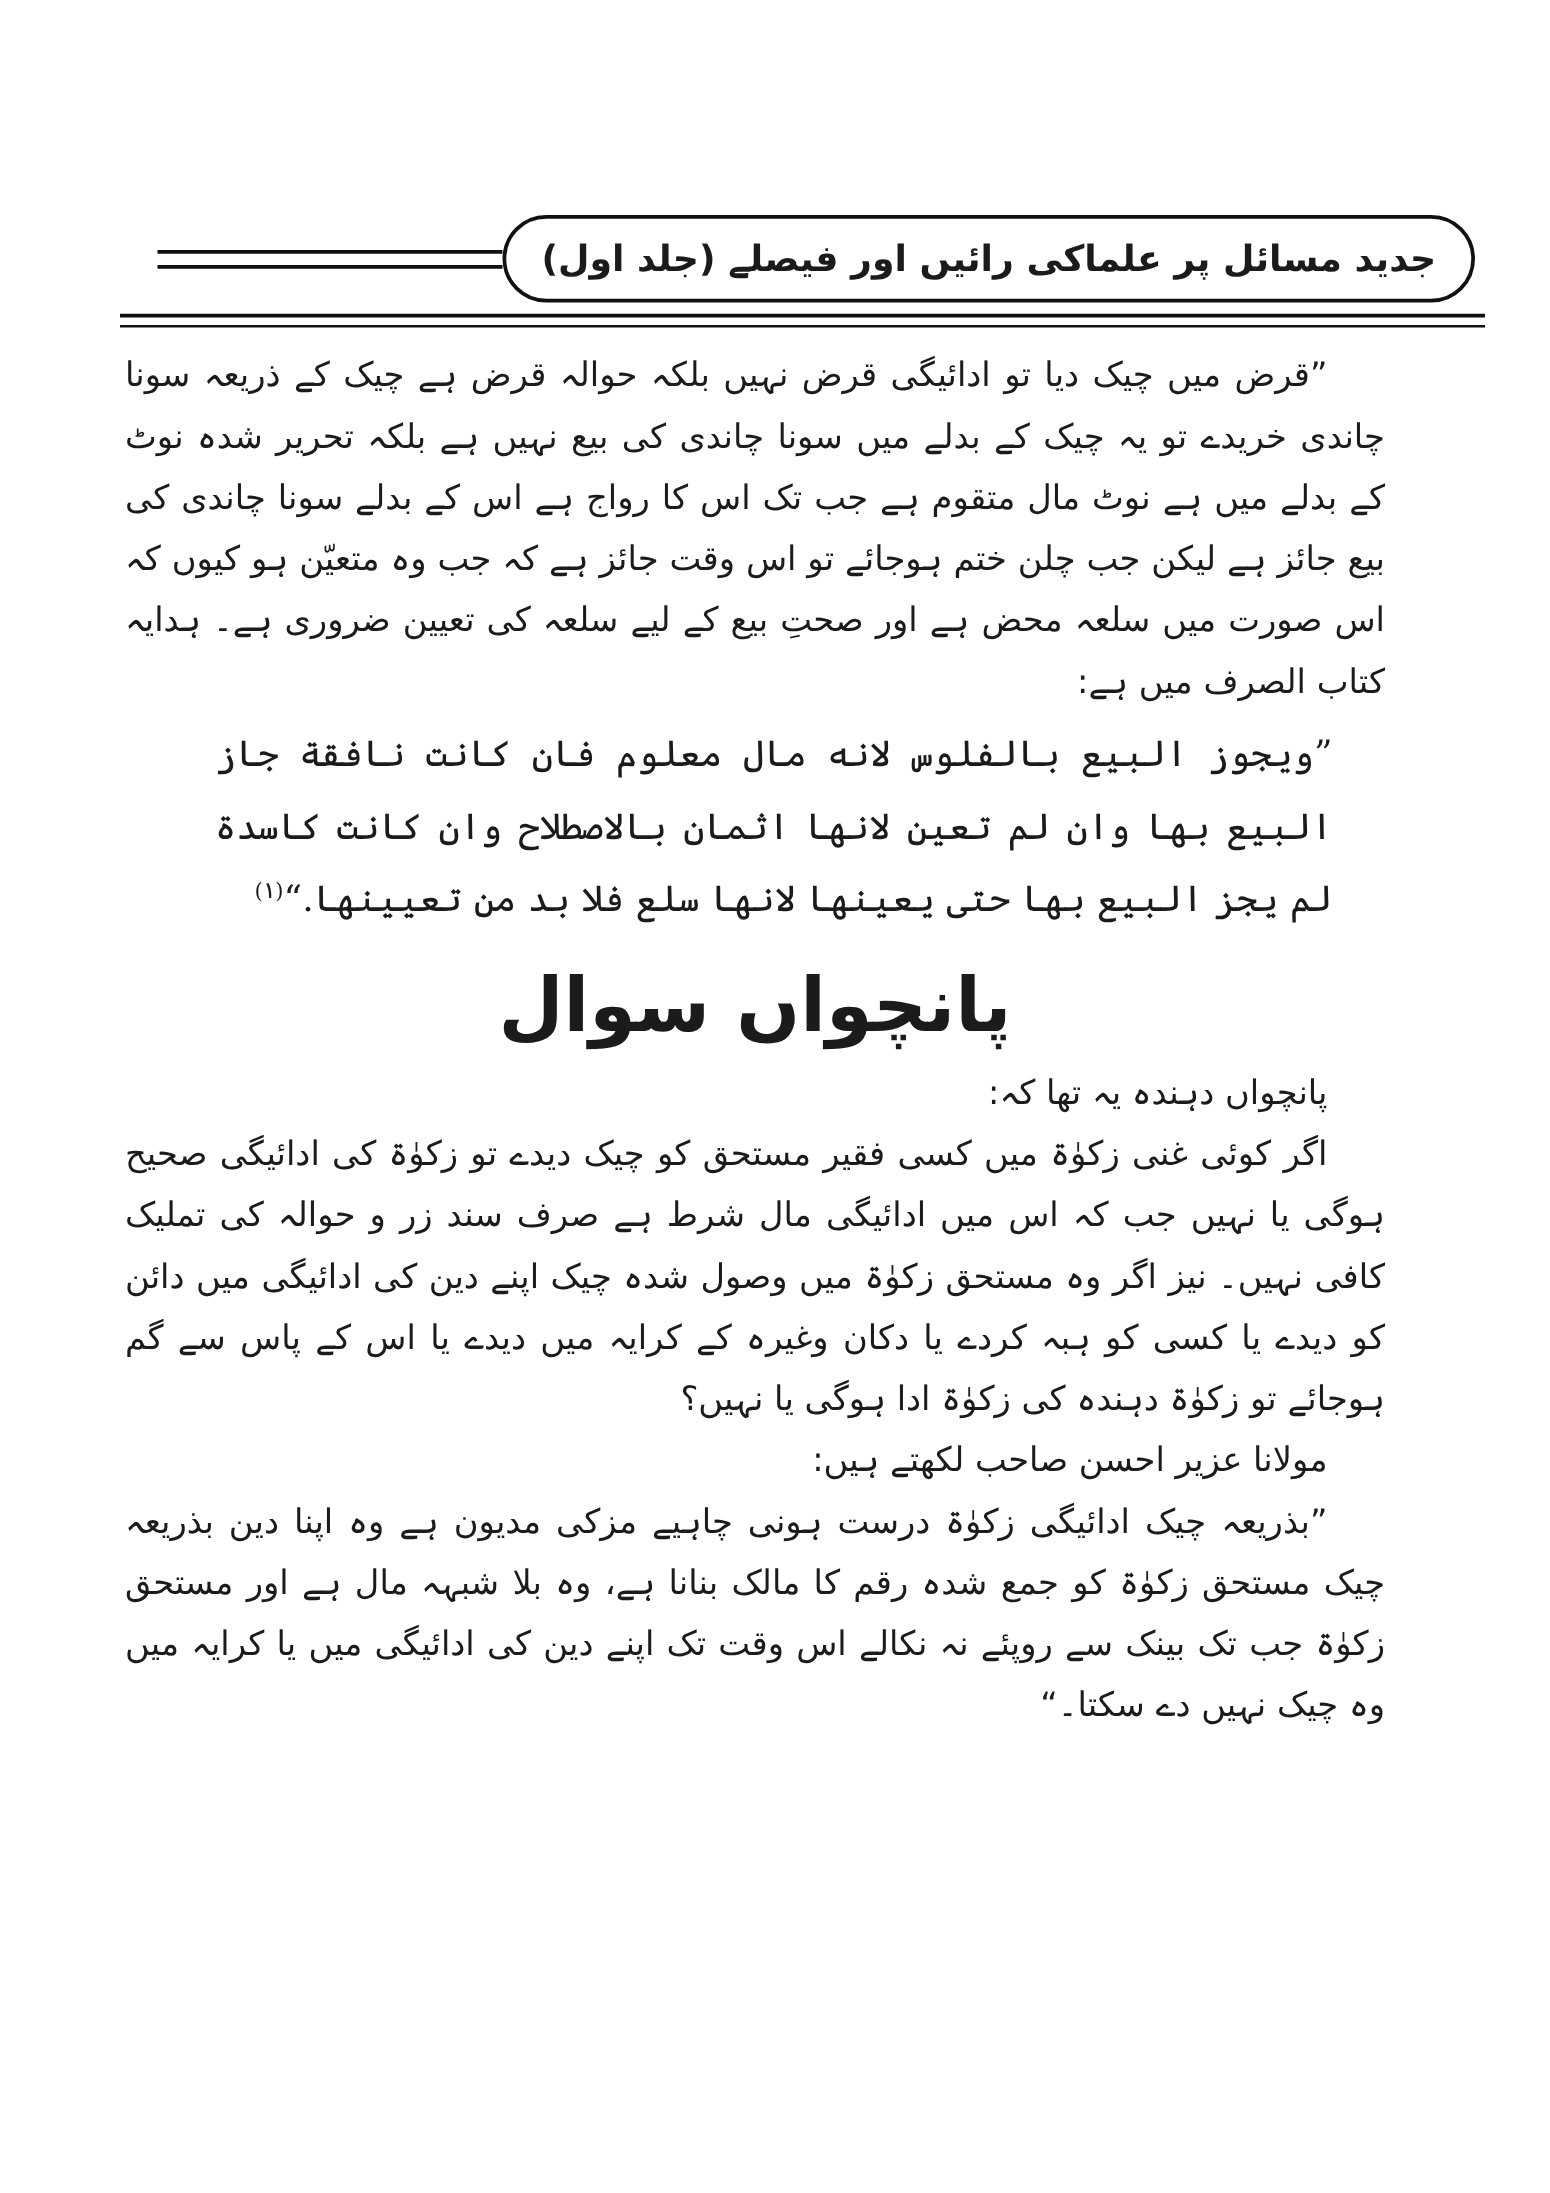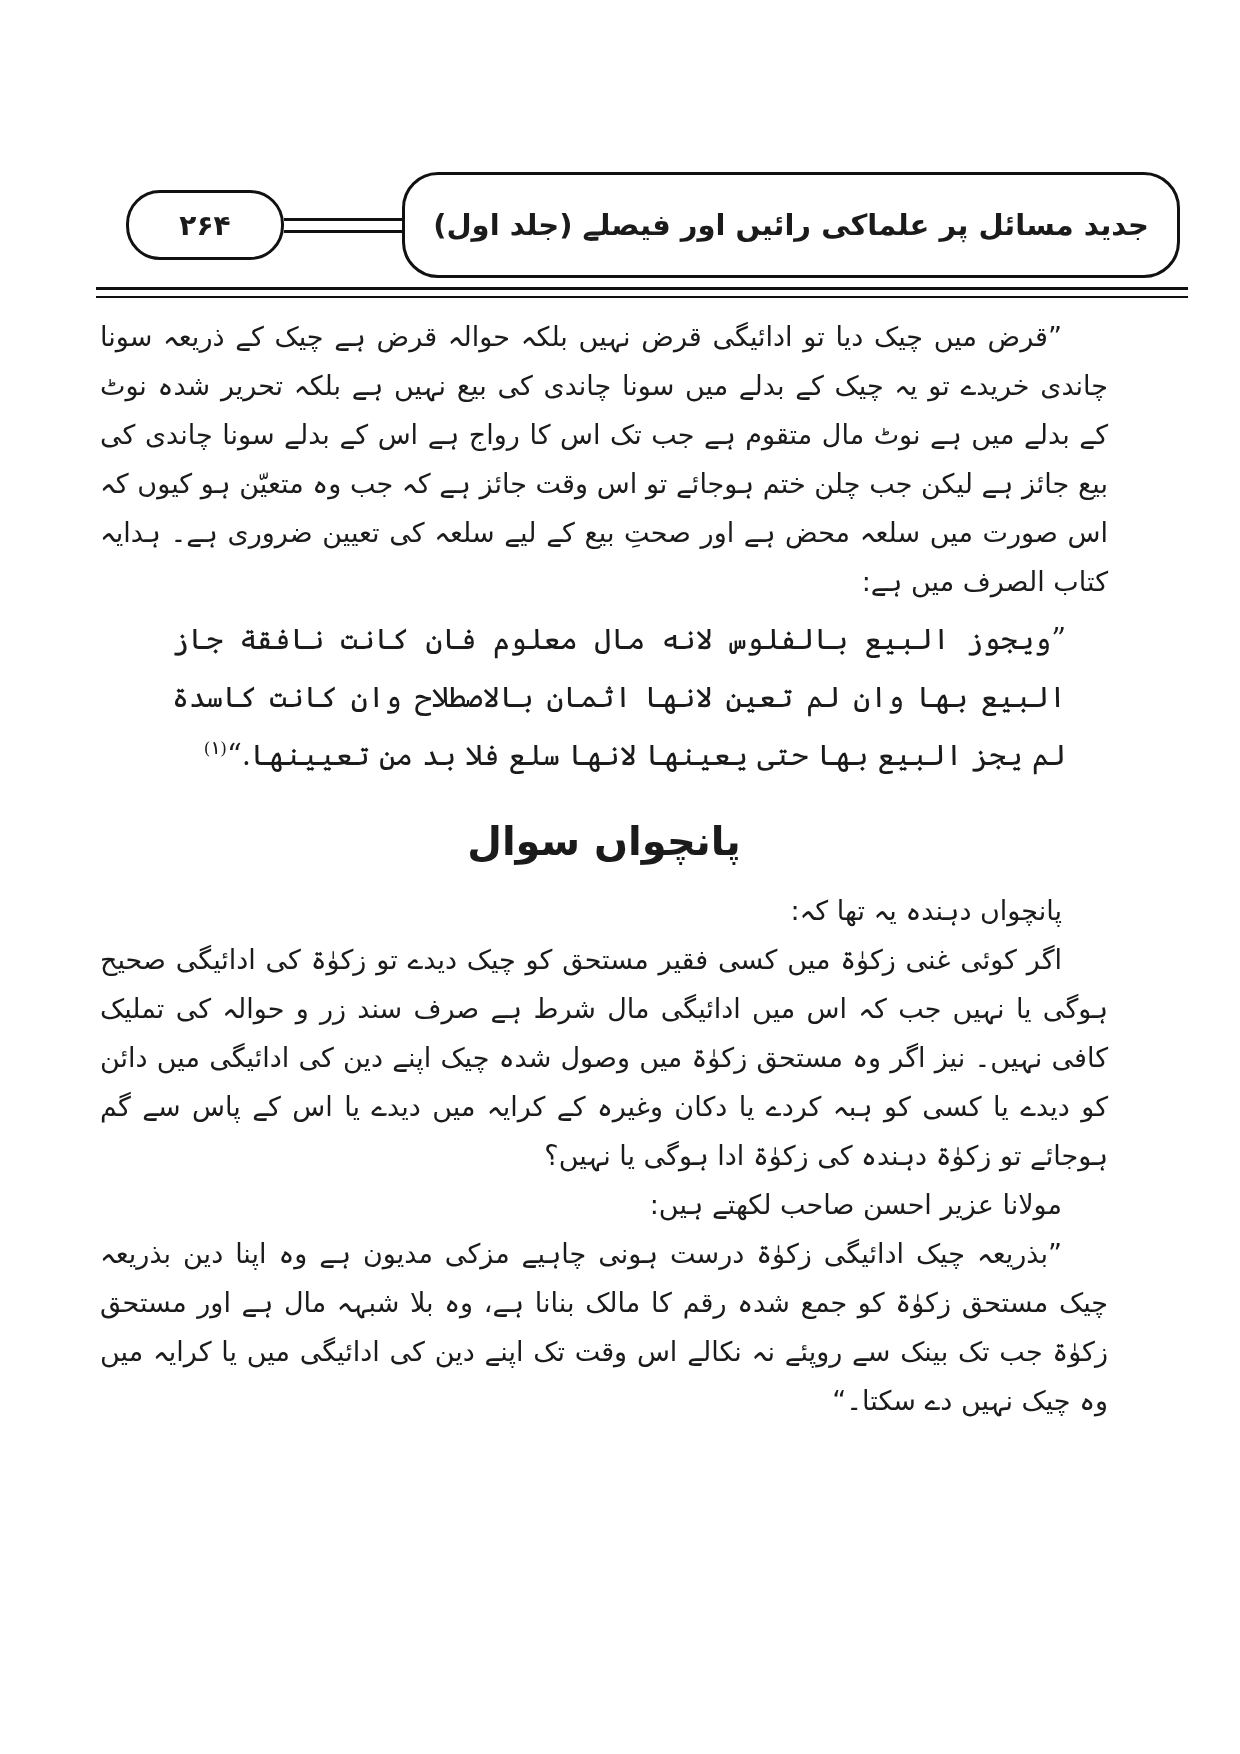--- a/index.html
+++ b/index.html
@@ -16,21 +16,21 @@
   
   .header-row {
     display:flex; align-items:center;
     padding:172px 60px 0 126px;
   }
   .cartouche {
     flex:0 0 auto;
     border:3px solid #111;
     border-radius:36px;
     height:64px;
-    padding:18px 28px;
+    padding:0 28px;
     display:flex; align-items:center; justify-content:center;
     font-size:29px; font-weight:bold; white-space:nowrap;
   }
   .connector {
     flex:1 1 auto;
     height:9px;
     border-top:3px solid #111;
     border-bottom:3px solid #111;
   }
   .page-pill {
@@ -65,38 +65,35 @@
   .arabic {
     font-family:"DejaVu Serif","Liberation Serif",serif;
     font-size:29px;
     line-height:58px;
     padding:4px 42px 4px 72px;
   }
   sup.fn-ref { font-size:17px; line-height:0; }
   .heading {
     text-align:center;
     font-weight:bold;
-    font-size:40px;
+    font-size:60px;
     line-height:86px;
     margin:10px 0 2px;
   }
 </style>
 </head>
 <body>
 
 <div class="page">
 
   <div class="header-row">
     <div class="cartouche">
       <span>جدید مسائل پر علماکی رائیں اور فیصلے (جلد اول)</span>
     </div>
     <div class="connector"></div>
-    <div class="page-pill">
-      <span>۲۶۴</span>
-    </div>
   </div>
   <div class="full-rule"></div>
 
   <div class="content">
 
 
     <p class="jpara">”قرض میں چیک دیا تو ادائیگی قرض نہیں بلکہ حوالہ قرض ہے چیک کے ذریعہ سونا چاندی خریدے تو یہ چیک کے بدلے میں سونا چاندی کی بیع نہیں ہے بلکہ تحریر شدہ نوٹ کے بدلے میں ہے نوٹ مال متقوم ہے جب تک اس کا رواج ہے اس کے بدلے سونا چاندی کی بیع جائز ہے لیکن جب چلن ختم ہوجائے تو اس وقت جائز ہے کہ جب وہ متعیّن ہو کیوں کہ اس صورت میں سلعہ محض ہے اور صحتِ بیع کے لیے سلعہ کی تعیین ضروری ہے۔ ہدایہ کتاب الصرف میں ہے:</p>
 
     <p class="arabic"><span>”ويجوز البيع بالفلوس لانه مال معلوم فان كانت نافقة جاز البيع بها وان لم تعين لانها اثمان بالاصطلاح وان كانت كاسدة لم يجز البيع بها حتى يعينها لانها سلع فلا بد من تعيينها.“</span><sup class="fn-ref">(۱)</sup></p>
 

